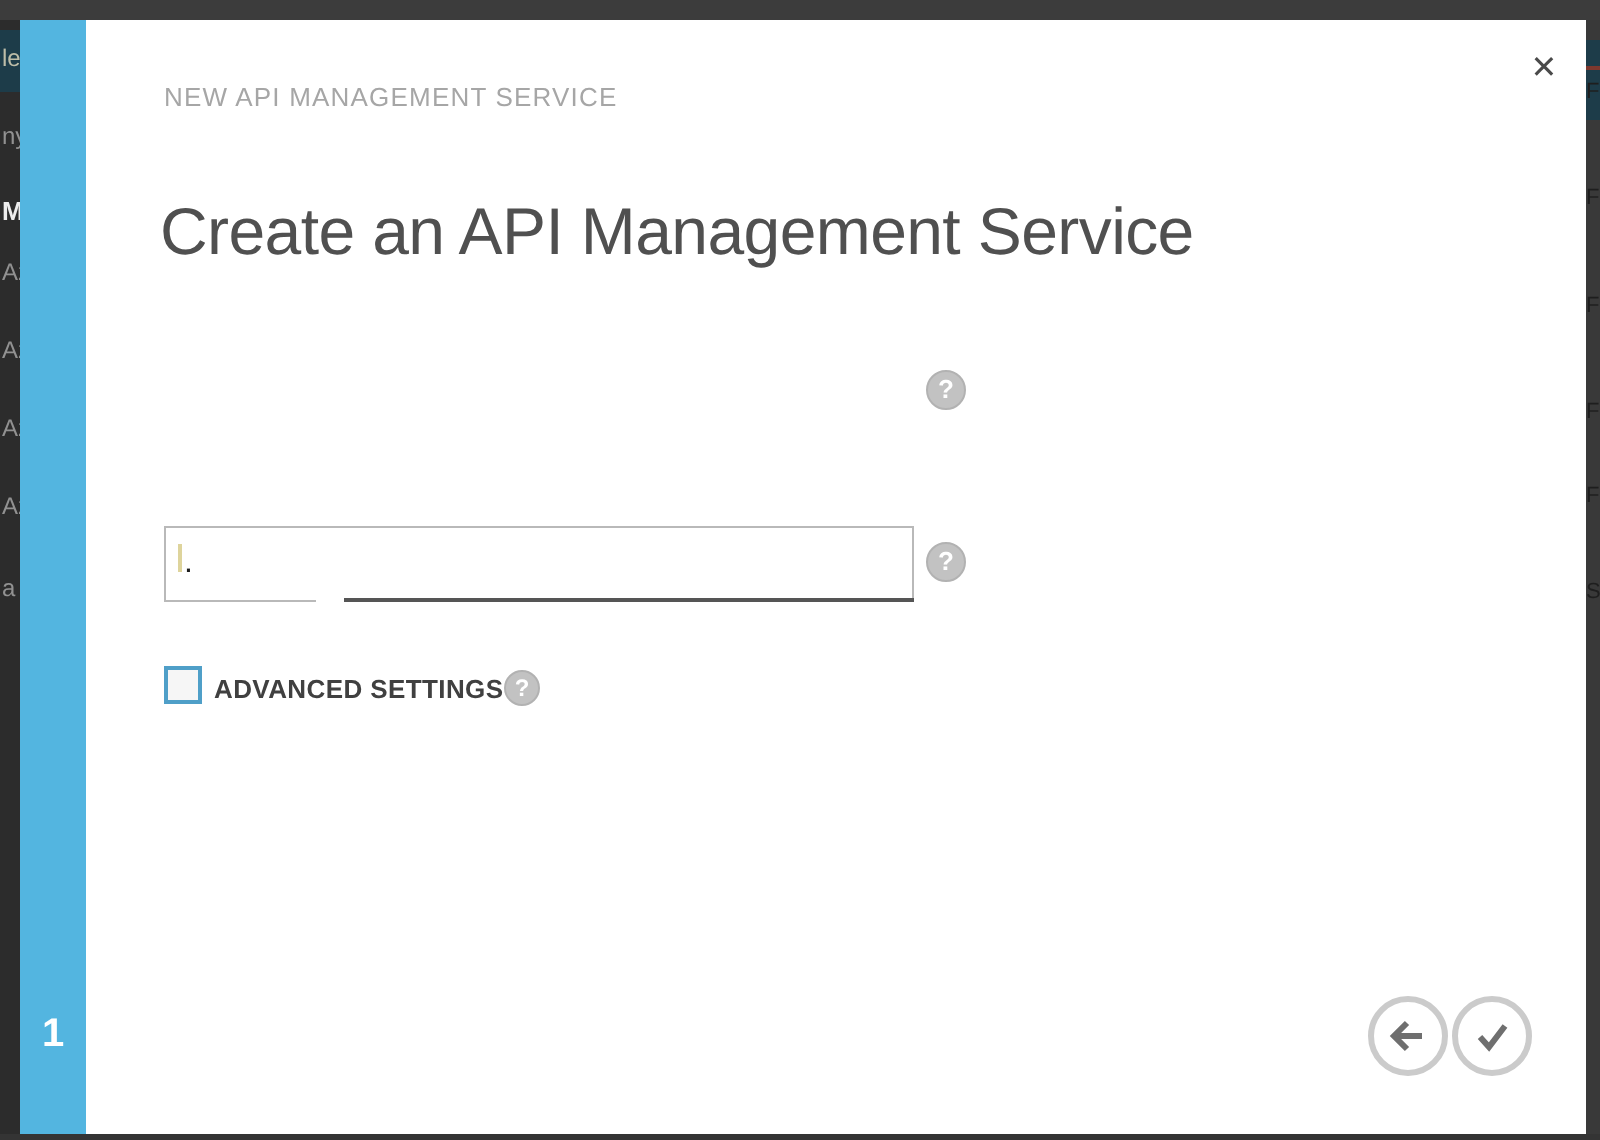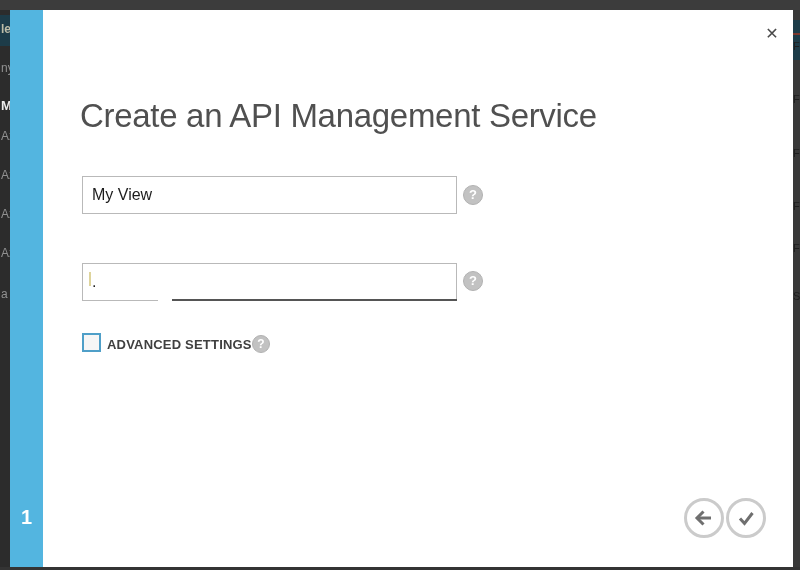--- a/index.html
+++ b/index.html
@@ -91,21 +91,21 @@
 </style>
 </head>
 <body>
 
 <div class="screen">
 
   <div class="top-bar"></div>
 
   <div class="bg-left">
     <div class="sel-row"></div>
-    <span class="frag hl" style="top:12px;font-weight:bold;">le</span>
+    <span class="frag hl" style="top:12px;">le</span>
     <span class="frag" style="top:51px;">ny</span>
     <span class="frag bright" style="top:88px;">M</span>
     <span class="frag" style="top:119px;">Az</span>
     <span class="frag" style="top:158px;">Az</span>
     <span class="frag" style="top:197px;">Az</span>
     <span class="frag" style="top:236px;">Az</span>
     <span class="frag" style="top:277px;">a</span>
   </div>
 
   <div class="bg-right">
@@ -124,23 +124,23 @@
   <div class="modal">
 
     <div class="stripe">
       <div class="step-number">1</div>
     </div>
 
     <button class="close-btn">
       <span>✕</span>
     </button>
 
+    <div class="eyebrow">NEW API MANAGEMENT SERVICE</div>
     <div class="title">Create an API Management Service</div>
 
-    <input class="text-input input-org" value="My View" style="">
     <div class="help-icon help-org">?</div>
 
     <div class="email-wrap">
       <input class="text-input" value="." style="">
       <div class="email-caret"></div>
       <div class="border-gap"></div>
       <div class="border-dark"></div>
     </div>
     <div class="help-icon help-email">?</div>
 

